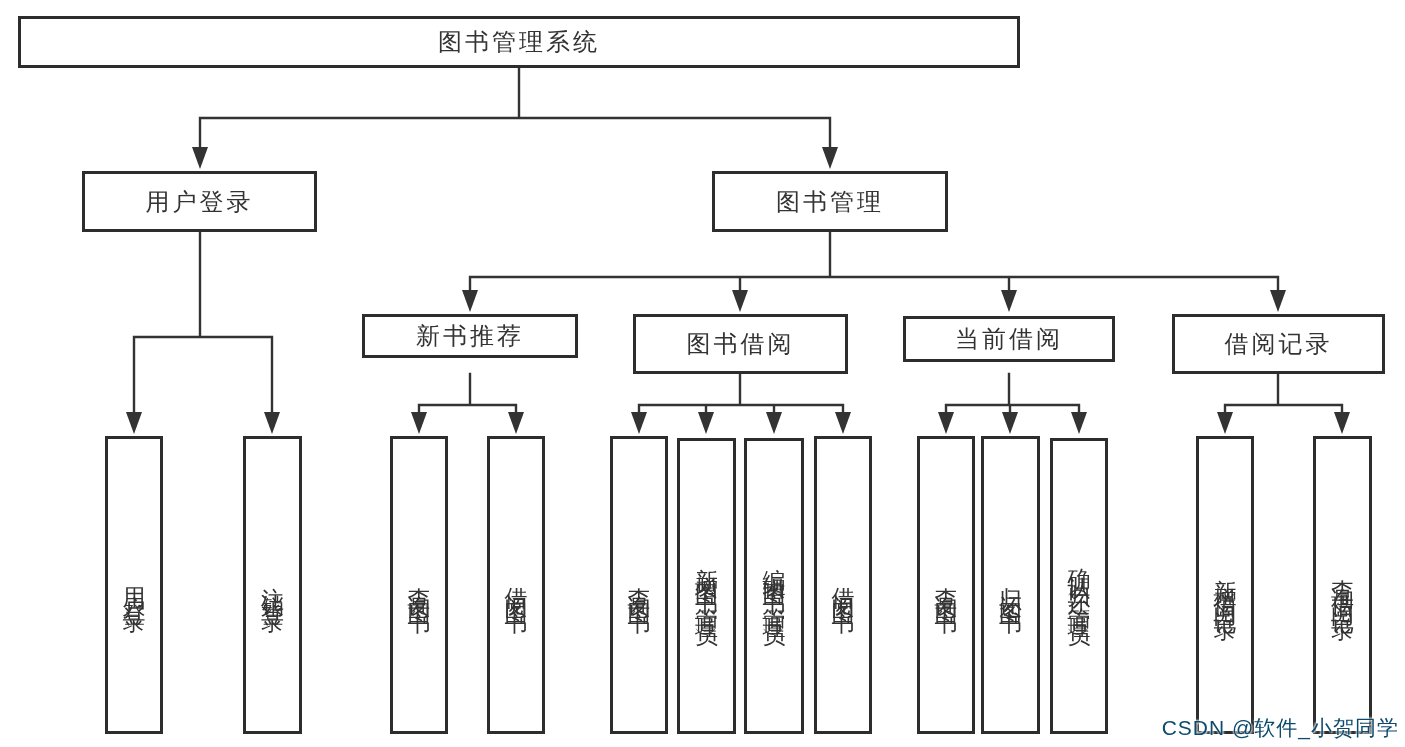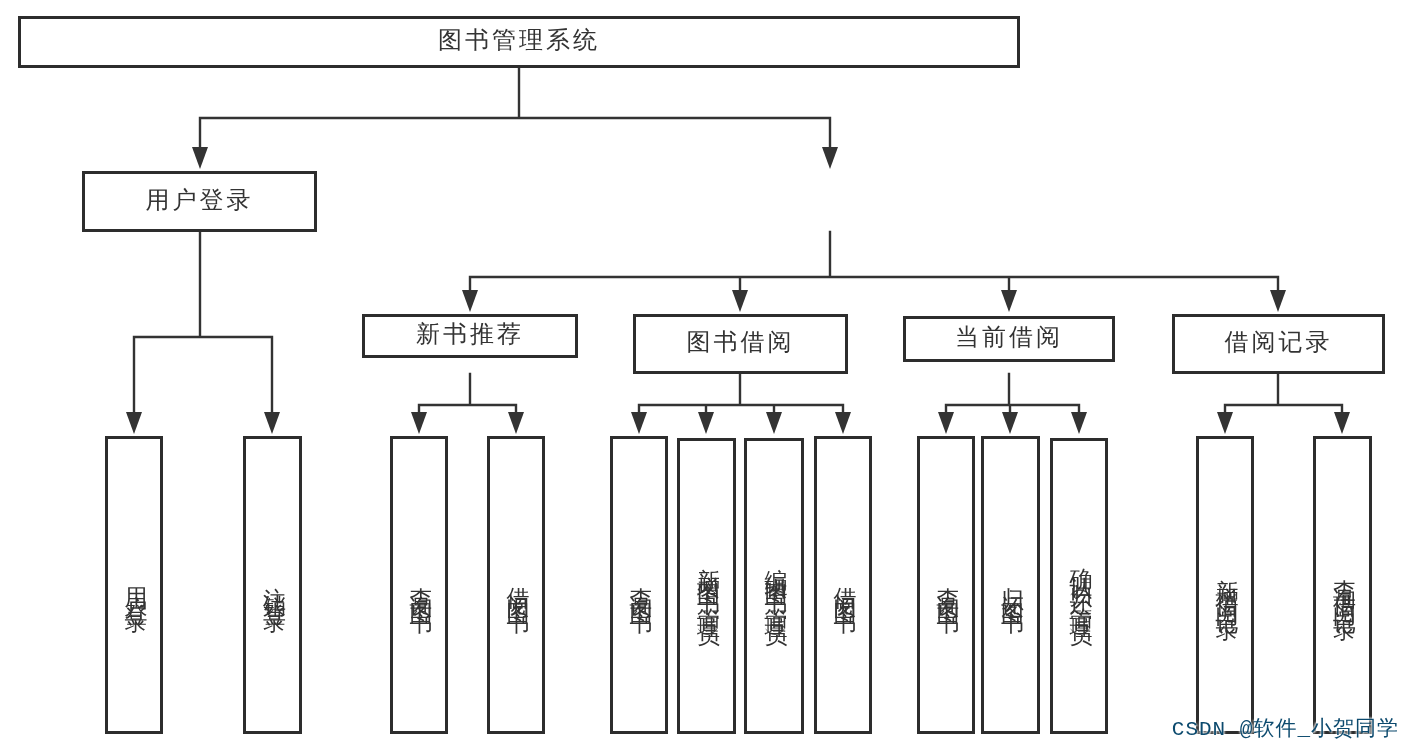--- a/index.html
+++ b/index.html
@@ -1,18 +1,18 @@
 <!DOCTYPE html>
 <html><head>
 <meta charset="utf-8">
 <style>
   html,body{margin:0;padding:0;background:#ffffff;}
   .canvas{
     position:relative;width:1405px;height:747px;background:#ffffff;
-    font-family:Liberation Mono, monospace;overflow:hidden;
+    font-family:Liberation Sans, sans-serif;overflow:hidden;
   }
   .connectors{position:absolute;left:0;top:0;}
   .node{
     position:absolute;background:#ffffff;border:3px solid #2d2d2d;box-sizing:border-box;
     display:flex;align-items:center;justify-content:center;
     color:#333333;font-size:24px;letter-spacing:3px;line-height:1;white-space:nowrap;
   }
   .node.v{
     writing-mode:vertical-rl;text-orientation:mixed;
     font-size:23px;letter-spacing:8px;white-space:normal;
@@ -57,20 +57,21 @@
       <path d="M1002,412 L1018,412 L1010,434 Z"></path>
       <path d="M1071,412 L1087,412 L1079,434 Z"></path>
       <path d="M1217,412 L1233,412 L1225,434 Z"></path>
       <path d="M1334,412 L1350,412 L1342,434 Z"></path>
     </g>
   </svg>
 
   <div class="node" style="left:18px;top:16px;width:1002px;height:52px">图书管理系统</div>
 
   <div class="node" style="left:82px;top:171px;width:235px;height:61px">用户登录</div>
+  <div class="node" style="left:712px;top:171px;width:236px;height:61px">图书管理</div>
 
   <div class="node" style="left:362px;top:314px;width:216px;height:44px">新书推荐</div>
   <div class="node" style="left:633px;top:314px;width:215px;height:60px">图书借阅</div>
   <div class="node" style="left:903px;top:316px;width:212px;height:46px">当前借阅</div>
   <div class="node" style="left:1172px;top:314px;width:213px;height:60px">借阅记录</div>
 
   <div class="node v" style="left:105px;top:436px;width:58px;height:298px">用户登录</div>
   <div class="node v" style="left:243px;top:436px;width:59px;height:298px">注销登录</div>
 
   <div class="node v" style="left:390px;top:436px;width:58px;height:298px">查询图书</div>

